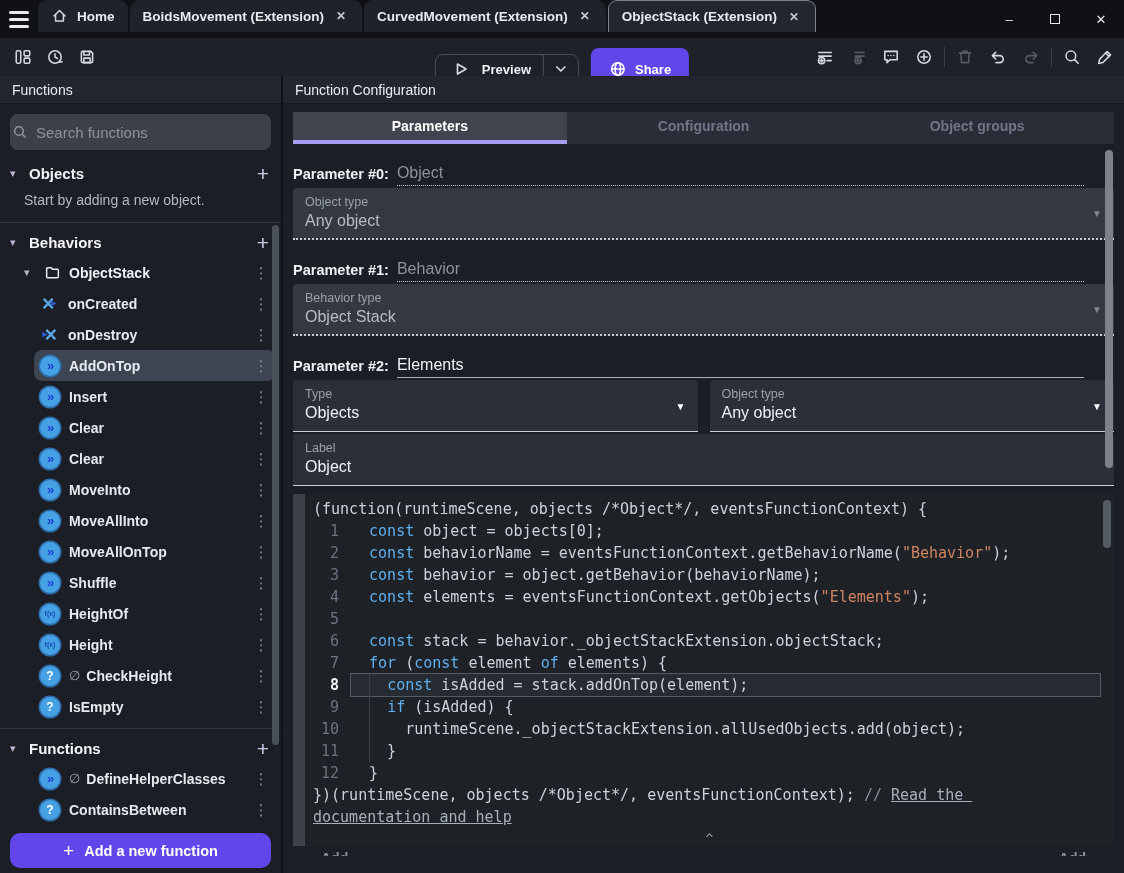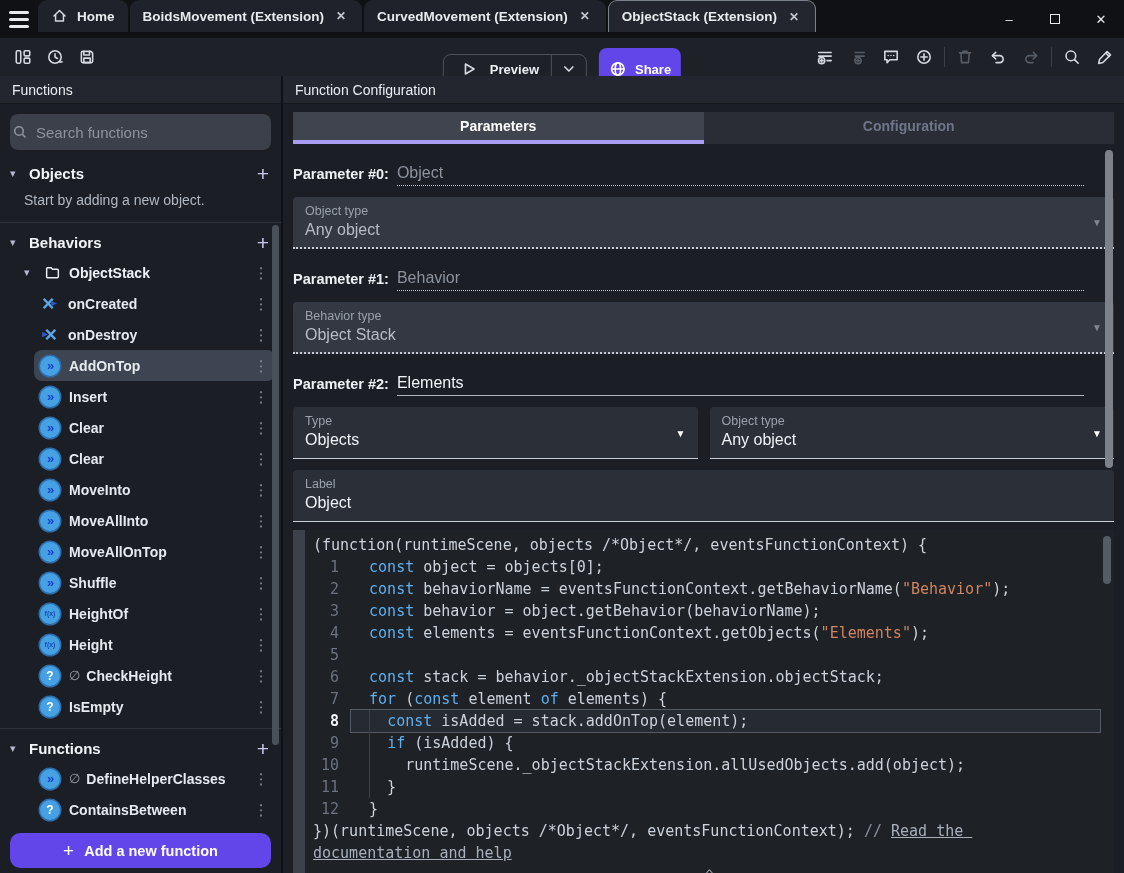--- a/index.html
+++ b/index.html
@@ -22,21 +22,21 @@
   .toolbar { height:38px; background:#1e2128; display:flex; align-items:center; position:relative; }
   .tool-left { display:flex; align-items:center; gap:6px; padding-left:10px; }
   .icon-btn { width:26px; height:26px; display:flex; align-items:center; justify-content:center; color:#d4d9df; border-radius:5px; }
   .icon-btn.dim { color:#565c66; }
   .icon-btn svg { width:18px; height:18px; }
   .tool-center { position:absolute; left:50%; top:50%; transform:translate(-50%,-50%); display:flex; align-items:center; gap:12px;margin-top:12px; }
   .preview-btn { display:flex; align-items:center; height:30px; border:1px solid #4b505a; border-radius:8px; color:#eef0f4; }
   .preview-main { display:flex; align-items:center; gap:8px; padding:0 12px; font-size:13px; font-weight:bold; }
   .preview-sep { width:1px; height:30px; background:#4b505a; }
   .preview-arrow { padding:0 9px; display:flex; align-items:center; }
-  .share-btn { display:flex; align-items:center; gap:8px; height:42px; padding:0 10px; background:#6246ea; border-radius:8px; color:#fff; font-size:13px; font-weight:bold; }
+  .share-btn { display:flex; align-items:center; gap:8px; height:42px; padding:0 18px; background:#6246ea; border-radius:8px; color:#fff; font-size:13px; font-weight:bold; }
   .tool-right { position:absolute; right:6px; top:50%; transform:translateY(-50%); display:flex; align-items:center; gap:7px; }
   .vdiv { width:1px; height:20px; background:#3a3f47; }
 
   
   .body-cols { display:flex; height:797px; }
   .sidebar { width:283px; background:#1b1e25; border-right:2px solid #0f1115; position:relative; overflow:hidden; }
   .mainpane { flex:1; background:#1b1e25; position:relative; overflow:hidden; }
 
   .pane-header { height:28px; background:#23262e; display:flex; align-items:center; padding:0 12px; font-size:14px; color:#e9ecf0; border-bottom:1px solid #15171c; }
 
@@ -73,21 +73,21 @@
   .mtab { flex:1; background:#2a2d35; display:flex; align-items:center; justify-content:center; font-size:14px; font-weight:bold; color:#70768a; border-bottom:4px solid transparent; }
   .mtab.active { background:#40444f; color:#ffffff; border-bottom-color:#a89df2; }
 
   
   .mcontent { padding:0 10px; }
   .param-row { display:flex; align-items:flex-end; margin-top:12px; height:30px; }
   .plabel { font-size:14.5px; font-weight:bold; color:#eef1f4; padding-bottom:4px; white-space:nowrap; }
   .pvalue { flex:1; margin-left:8px; margin-right:14px; font-size:16px; color:#f2f4f7; padding-bottom:3px; border-bottom:1px solid #aeb3bb; }
   .pvalue.ph { color:#8d939e; border-bottom:1px dotted #c6cad2; }
   .param-row .dots { padding-bottom:4px; }
-  .fields-row { display:flex; gap:12px; margin-top:11px; }
+  .fields-row { display:flex; gap:12px; margin-top:2px; }
   .select-box { position:relative; flex:1; height:52px; background:#2b2f38; border-radius:4px 4px 0 0; border-bottom:1px solid #c9cdd4; padding:7px 12px 0 12px; }
   .select-box.disabled { background:#343842; border-bottom:2px dotted #c9ccd3; }
   .flabel { font-size:12.5px; color:#9aa1ab; }
   .fvalue { font-size:16px; color:#eef1f5; margin-top:3px; }
   .select-box.disabled .fvalue { color:#b7bdc7; }
   .sel-arrow { position:absolute; right:12px; top:50%; transform:translateY(-50%); font-size:10px; color:#ffffff; }
   .select-box.disabled .sel-arrow { color:#80868f; }
 
   
   .code-wrap { display:flex; margin-top:8px; height:352px; }
@@ -414,20 +414,21 @@
     <div class="side-scroll"></div>
   </div>
 
   <div class="mainpane">
     <div class="pane-header">
       <span>Function Configuration</span>
     </div>
     <div class="mtabs" id="mtabs-host">
         <div class="mtab active">Parameters</div>
         <div class="mtab">Configuration</div>
+        <div class="mtab">Object groups</div>
       </div>
     <div class="mcontent" id="params-host">
         <div class="param-row">
           <span class="plabel">Parameter #0:</span>
           <span class="pvalue ph">Object</span>
           <span class="dots">⋮</span>
         </div>
         <div class="fields-row">
           <div class="select-box disabled">
             <div class="flabel">Object type</div>

